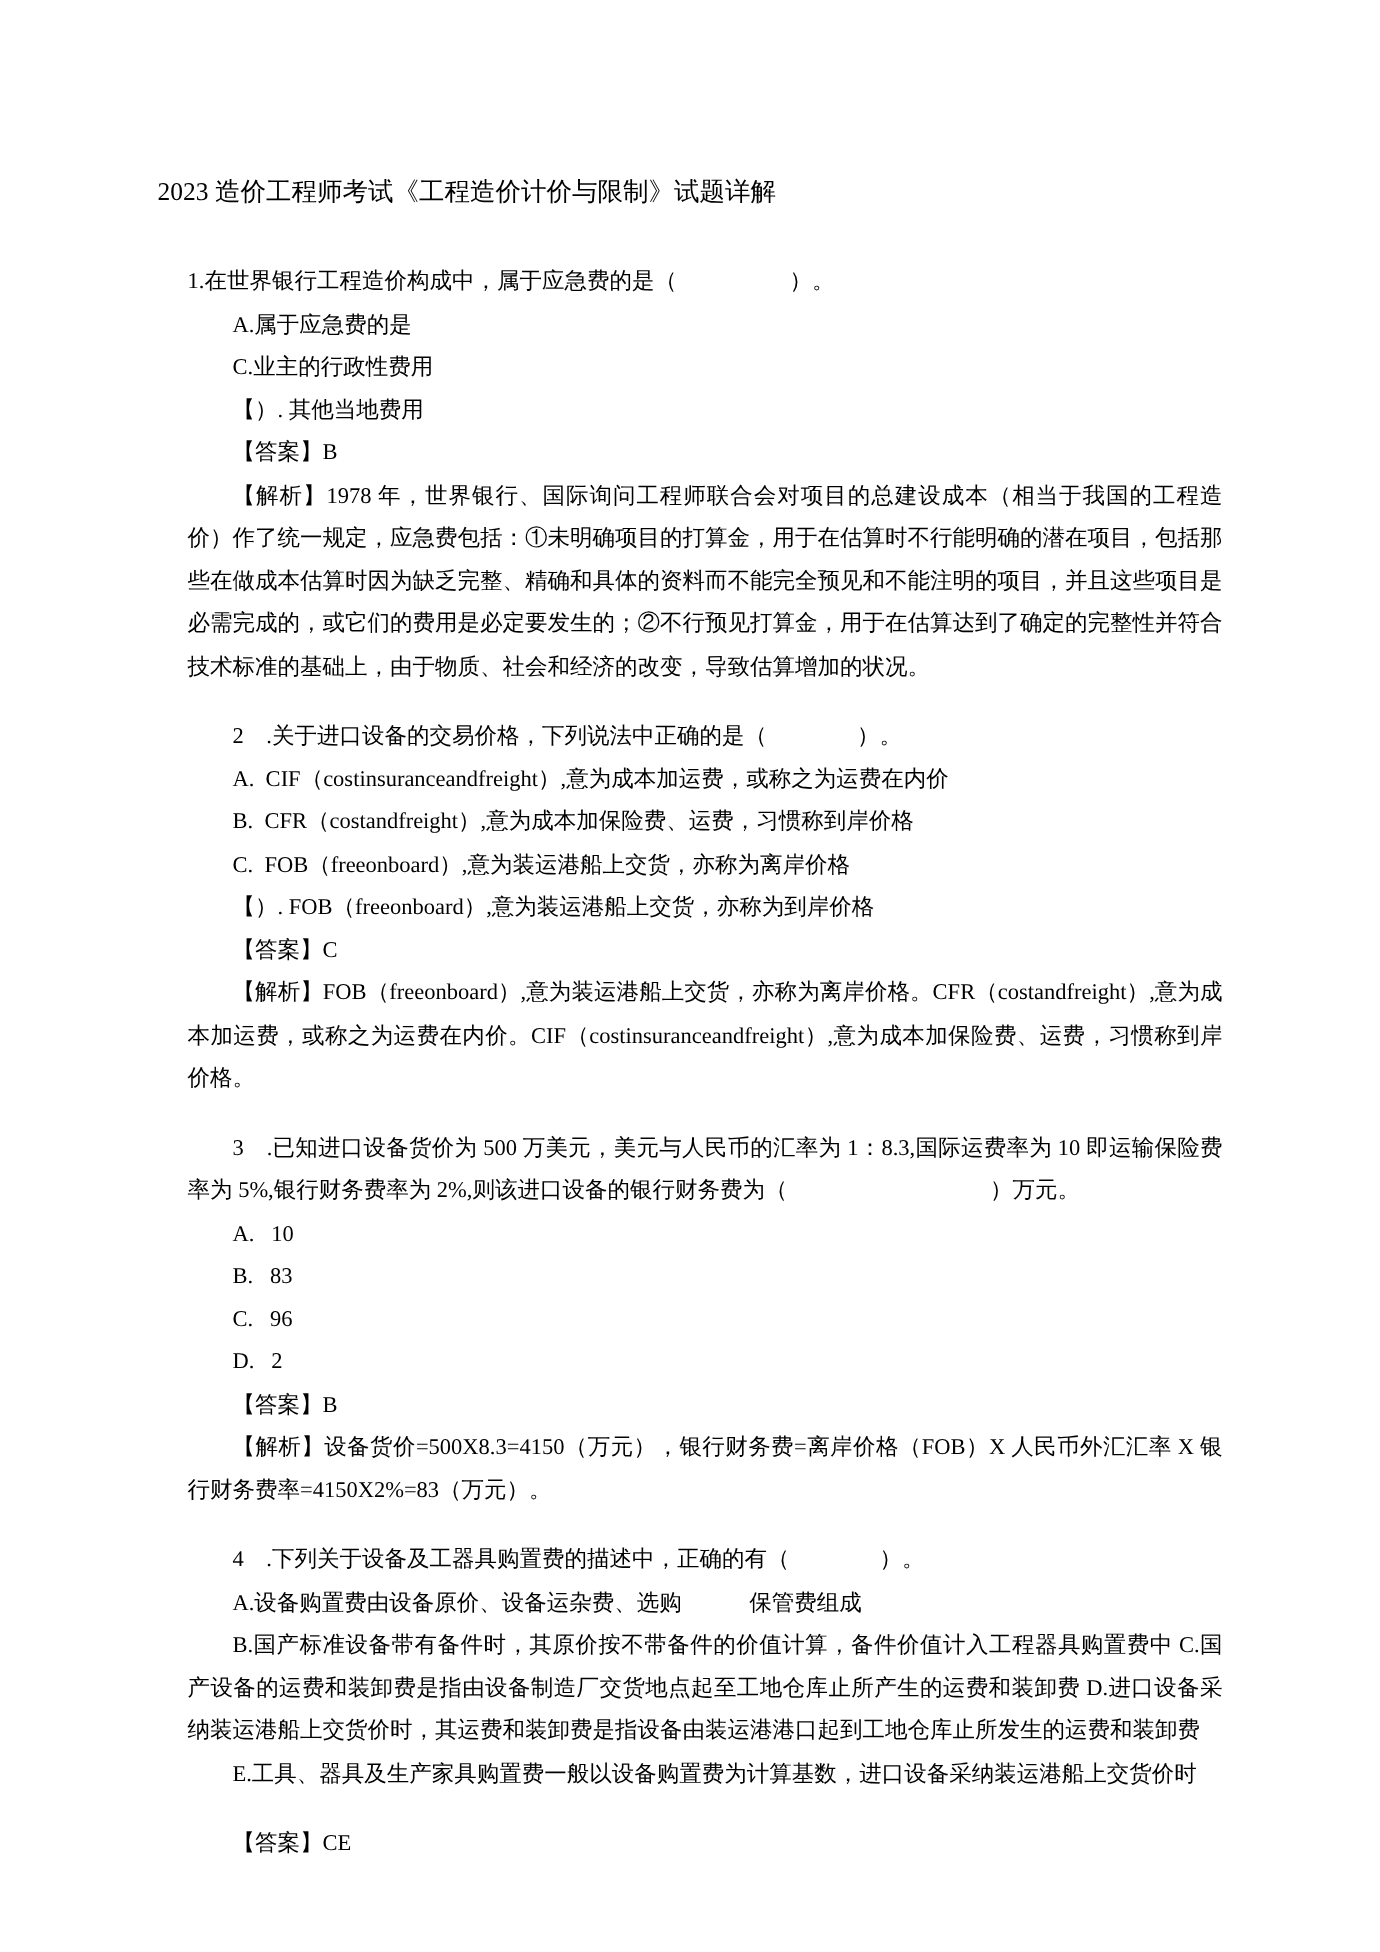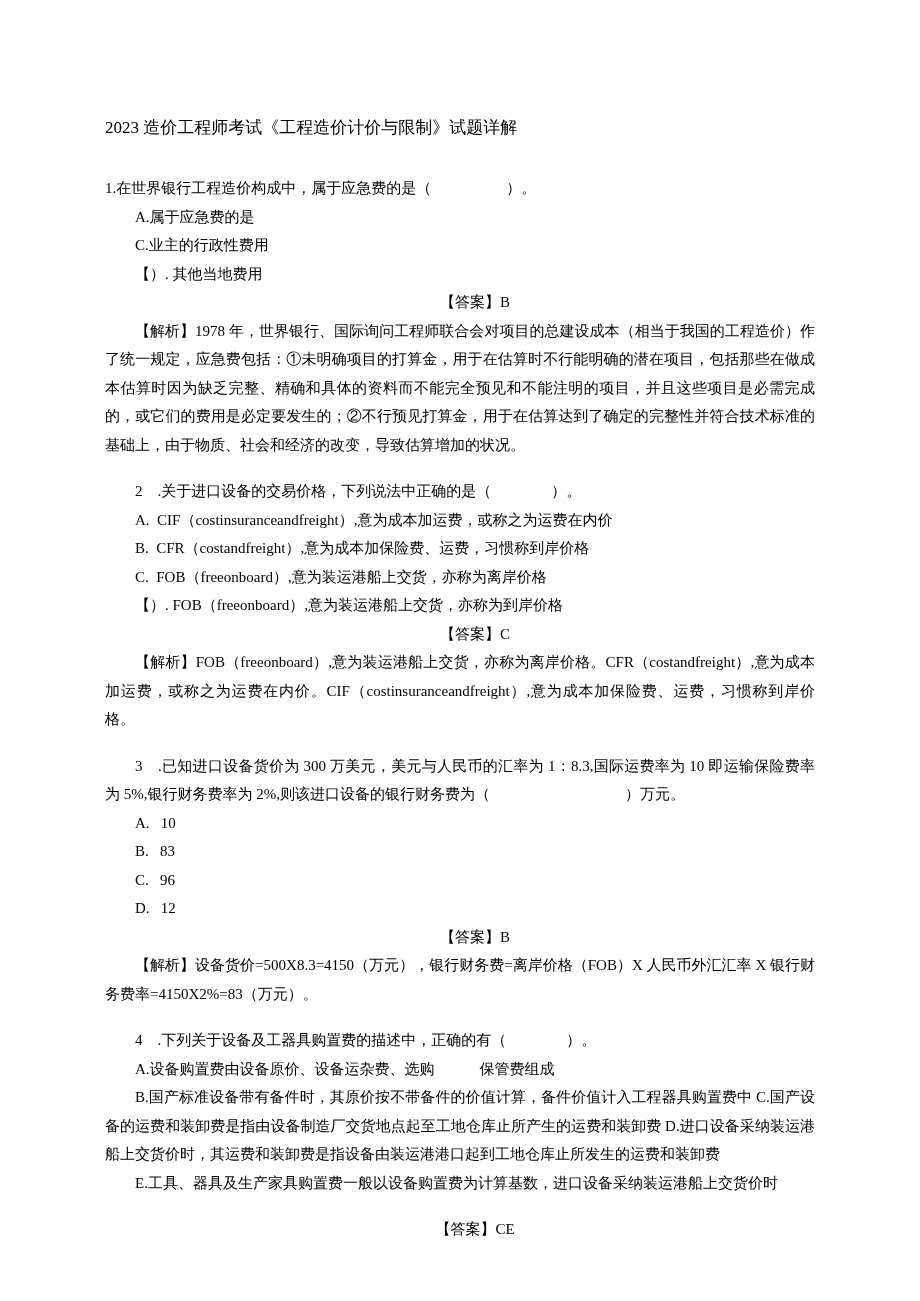--- a/index.html
+++ b/index.html
@@ -17,33 +17,33 @@
     box-sizing: border-box;
     padding: 112px 105px 60px 105px;
   }
   .title {
     font-weight: normal;
     font-size: 17px;
     margin-bottom: 30px;
   }
   .question-block {
     margin-bottom: 18px;
+    margin-left: 20px;
   }
   .stem {
     text-indent: 0;
   }
   .stem-indent {
     text-indent: 2em;
   }
   .option {
     padding-left: 2em;
   }
   .answer-line {
     padding-left: 2em;
-    text-align: center;
   }
   .explain {
     text-indent: 2em;
     text-align: justify;
   }
 </style>
 </head>
 <body>
 
 <div class="page">
@@ -63,25 +63,25 @@
     <div class="stem stem-indent">2　.关于进口设备的交易价格，下列说法中正确的是（　　　　）。</div>
     <div class="option">A. CIF（costinsuranceandfreight）,意为成本加运费，或称之为运费在内价</div>
     <div class="option">B. CFR（costandfreight）,意为成本加保险费、运费，习惯称到岸价格</div>
     <div class="option">C. FOB（freeonboard）,意为装运港船上交货，亦称为离岸价格</div>
     <div class="option">【）. FOB（freeonboard）,意为装运港船上交货，亦称为到岸价格</div>
     <div class="answer-line">【答案】C</div>
     <div class="explain">【解析】FOB（freeonboard）,意为装运港船上交货，亦称为离岸价格。CFR（costandfreight）,意为成本加运费，或称之为运费在内价。CIF（costinsuranceandfreight）,意为成本加保险费、运费，习惯称到岸价格。</div>
   </div>
 
   <div class="question-block">
-    <div class="explain">3　.已知进口设备货价为 300 万美元，美元与人民币的汇率为 1：8.3,国际运费率为 10 即运输保险费率为 5%,银行财务费率为 2%,则该进口设备的银行财务费为（　　　　　　　　　）万元。</div>
+    <div class="explain">3　.已知进口设备货价为 500 万美元，美元与人民币的汇率为 1：8.3,国际运费率为 10 即运输保险费率为 5%,银行财务费率为 2%,则该进口设备的银行财务费为（　　　　　　　　　）万元。</div>
     <div class="option">A.  10</div>
     <div class="option">B.  83</div>
     <div class="option">C.  96</div>
-    <div class="option">D.  12</div>
+    <div class="option">D.  2</div>
     <div class="answer-line">【答案】B</div>
     <div class="explain">【解析】设备货价=500X8.3=4150（万元），银行财务费=离岸价格（FOB）X 人民币外汇汇率 X 银行财务费率=4150X2%=83（万元）。</div>
   </div>
 
   <div class="question-block">
     <div class="stem stem-indent">4　.下列关于设备及工器具购置费的描述中，正确的有（　　　　）。</div>
     <div class="option">A.设备购置费由设备原价、设备运杂费、选购　　　保管费组成</div>
     <div class="explain">B.国产标准设备带有备件时，其原价按不带备件的价值计算，备件价值计入工程器具购置费中 C.国产设备的运费和装卸费是指由设备制造厂交货地点起至工地仓库止所产生的运费和装卸费 D.进口设备采纳装运港船上交货价时，其运费和装卸费是指设备由装运港港口起到工地仓库止所发生的运费和装卸费</div>
     <div class="option">E.工具、器具及生产家具购置费一般以设备购置费为计算基数，进口设备采纳装运港船上交货价时</div>
     <div style="height:18px"></div>

